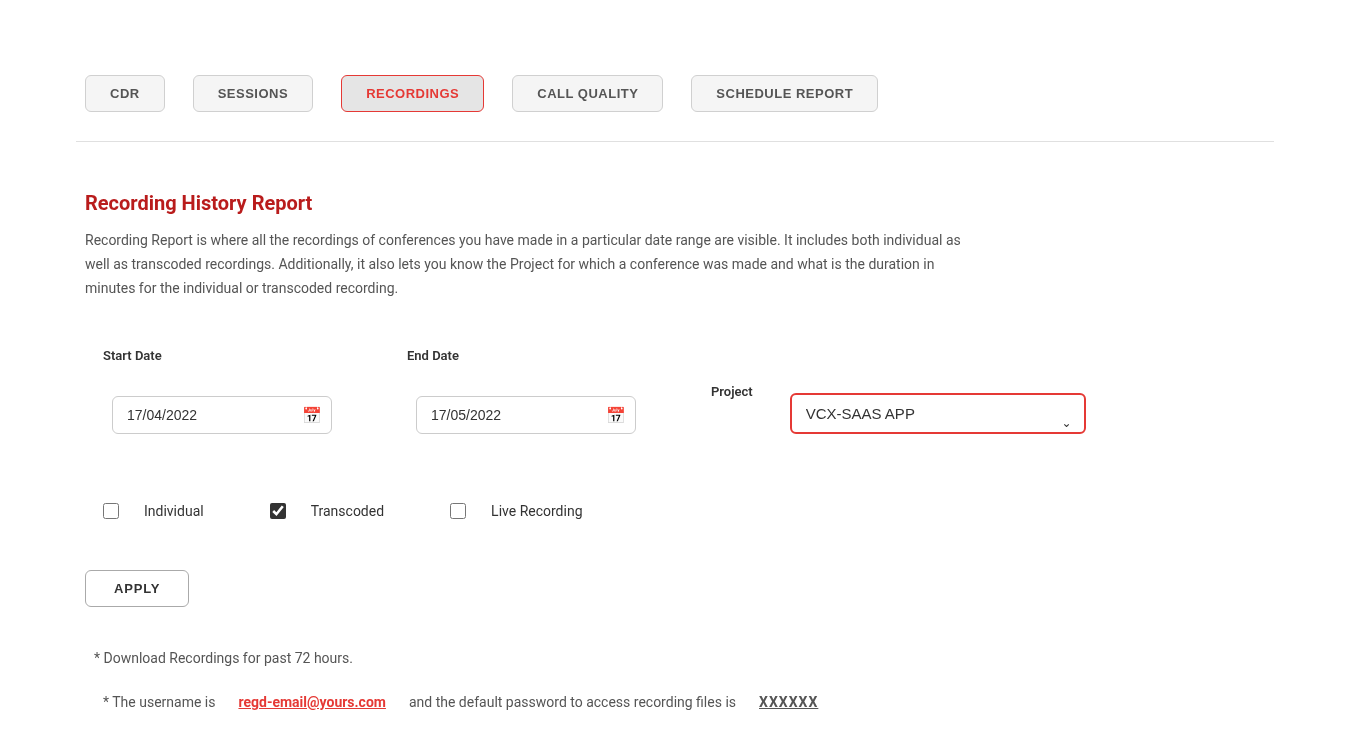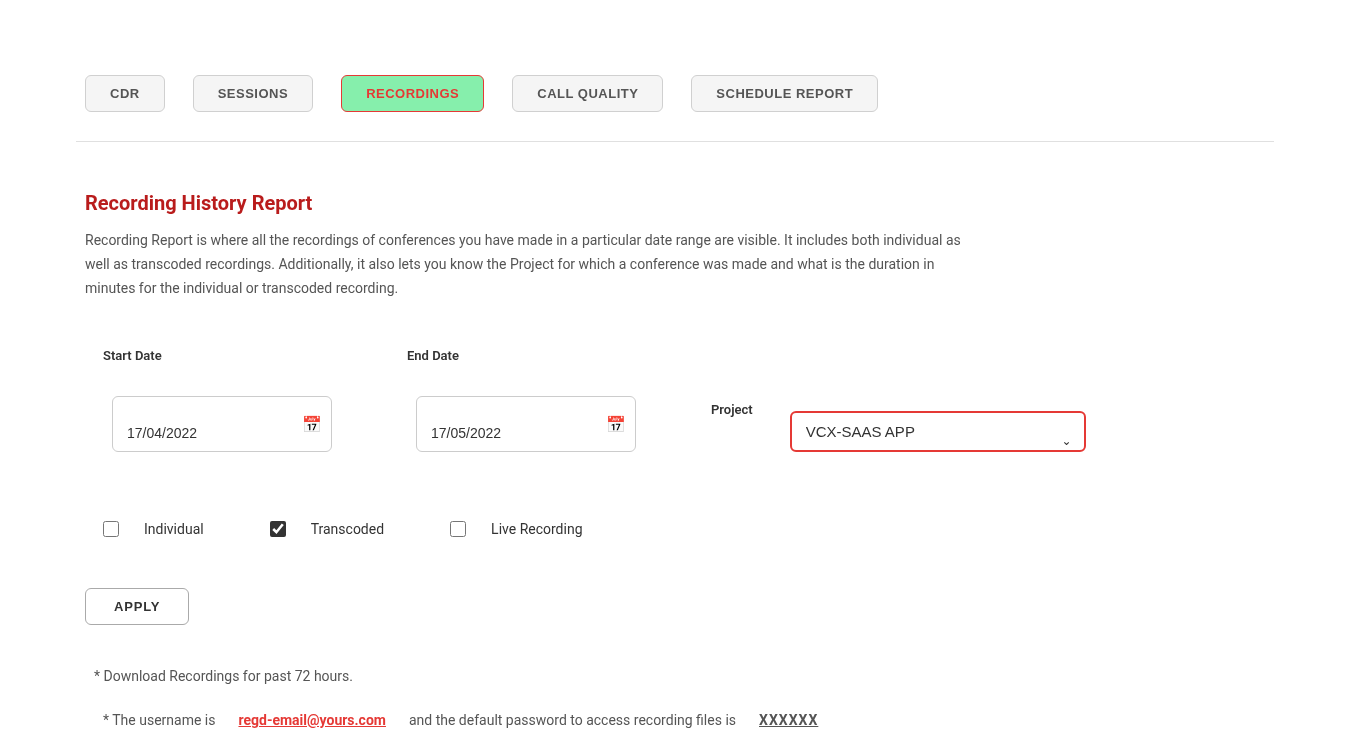--- a/index.html
+++ b/index.html
@@ -37,21 +37,21 @@
       cursor: pointer;
       font-size: 13px;
       font-weight: 600;
       letter-spacing: 0.5px;
       color: #555;
       transition: all 0.2s;
       white-space: nowrap;
     }
 
     .tab-item.active {
-      background: #86efac;
+      background: #e5e5e5;
       border-color: #e53935;
       color: #e53935;
     }
 
     
     .content-area {
       padding: 10px 0;
     }
 
     .section-title {
@@ -90,21 +90,21 @@
       color: #333;
     }
 
     .input-with-icon {
       position: relative;
       display: flex;
       align-items: center;
     }
 
     .date-input {
-      padding: 28px 40px 10px 14px;
+      padding: 10px 40px 10px 14px;
       border: 1px solid #ccc;
       border-radius: 6px;
       font-size: 14px;
       color: #333;
       width: 220px;
       background: #fff;
       outline: none;
     }
 
     .calendar-icon {

